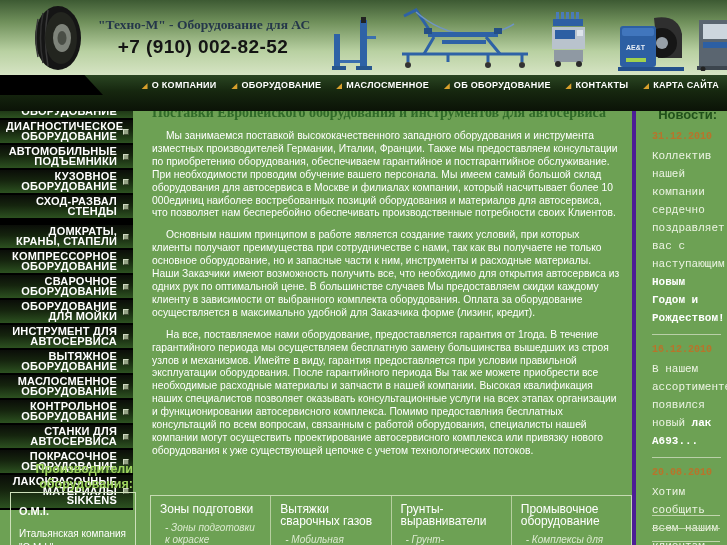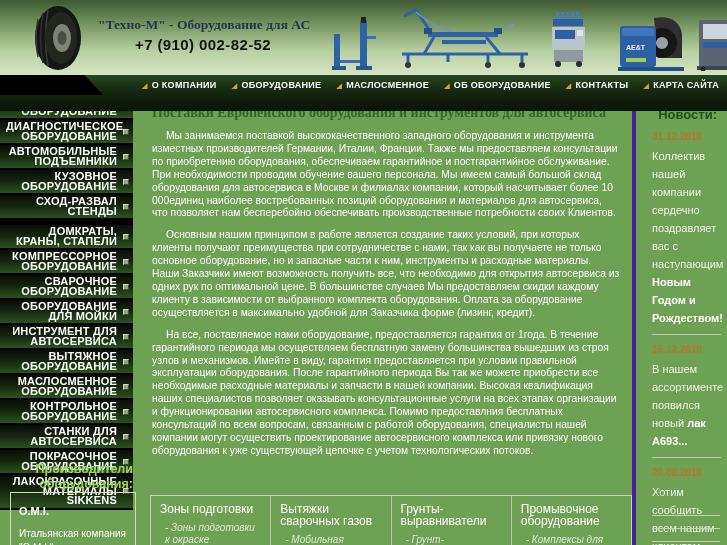--- a/index.html
+++ b/index.html
@@ -4,21 +4,21 @@
 <style>
   html,body{margin:0;padding:0;width:727px;height:545px;overflow:hidden;}
   body{position:relative;background:#6da154;font-family:"Liberation Sans",sans-serif;}
 
   
   .header{position:absolute;left:0;top:0;width:727px;height:75px;
     background:linear-gradient(180deg,#3d5a33 0%,#71915c 30%,#b8d0a1 68%,#d6e4c4 100%);}
   .tire{position:absolute;left:34px;top:5px;width:48px;height:66px;}
   .title-block{position:absolute;left:98px;top:17px;width:210px;text-align:center;z-index:2;}
   .site-title{font-family:"Liberation Serif",serif;font-weight:bold;font-size:13.5px;color:#25374a;white-space:nowrap;}
-  .site-phone{font-size:15px;font-weight:bold;color:#141414;margin-top:3px;letter-spacing:.4px;}
+  .site-phone{font-size:19px;font-weight:bold;color:#141414;margin-top:3px;letter-spacing:.4px;}
   .equip-svg{position:absolute;}
 
   
   .nav{position:absolute;left:0;top:75px;width:727px;height:36px;
     background:linear-gradient(180deg,#2a4522 0%,#16270f 45%,#0b1307 100%);z-index:3;}
   .nav-black{position:absolute;left:0;top:0;width:103px;height:20px;background:#000;
     clip-path:polygon(0 0,82% 0,100% 100%,0 100%);}
   .nav-items{position:absolute;left:142px;right:8px;top:0;height:20px;display:flex;justify-content:space-between;align-items:center;}
   .nav-item{display:flex;align-items:center;gap:4px;color:#fff;font-size:9px;font-weight:bold;letter-spacing:.3px;cursor:pointer;white-space:nowrap;}
   .nav-tri{color:#d8a02c;font-size:7px;line-height:1;}
@@ -53,21 +53,21 @@
     border:1px solid #c6dab2;display:flex;}
   .cat-col{flex:1;padding:7px 9px;border-right:1px solid #b7cfa0;overflow:hidden;}
   .cat-col:last-child{border-right:none;}
   .cat-title{color:#fff;font-weight:normal;font-size:12px;line-height:12px;}
   .cat-item{color:#dcead0;font-style:italic;font-size:10px;line-height:12px;margin-top:7px;padding-left:5px;cursor:pointer;}
   .cat-item:empty{display:none;}
 
   
   .news{position:absolute;left:632px;top:95px;width:95px;height:514px;border-left:4px solid #4c1d95;box-sizing:border-box;z-index:2;}
   .news-heading{text-align:right;color:#20511a;font-weight:bold;font-size:13px;padding:12px 10px 0 0;}
-  .news-item{padding:0 6px 0 16px;}
+  .news-item{padding:0 6px 0 16px;font-family:Liberation Mono, monospace;}
   .news-date{color:#b8742b;font-weight:bold;font-size:10px;margin:9px 0 5px 0;}
   .news-text{color:#edf4e4;font-size:11px;line-height:18px;}
   .news-text b{color:#fff;}
   .news-sep{border-bottom:1px solid #b9cfa8;margin-top:7px;}
   .news-item:last-of-type .news-sep{display:none;}
   .all-news{padding:10px 6px 0 16px;color:#fff;font-weight:bold;font-size:10px;line-height:13px;cursor:pointer;width:48px;}
   .stub{position:absolute;left:16px;width:68px;height:1px;background:#c2d5ae;}
 </style>
 </head>
 <body>

